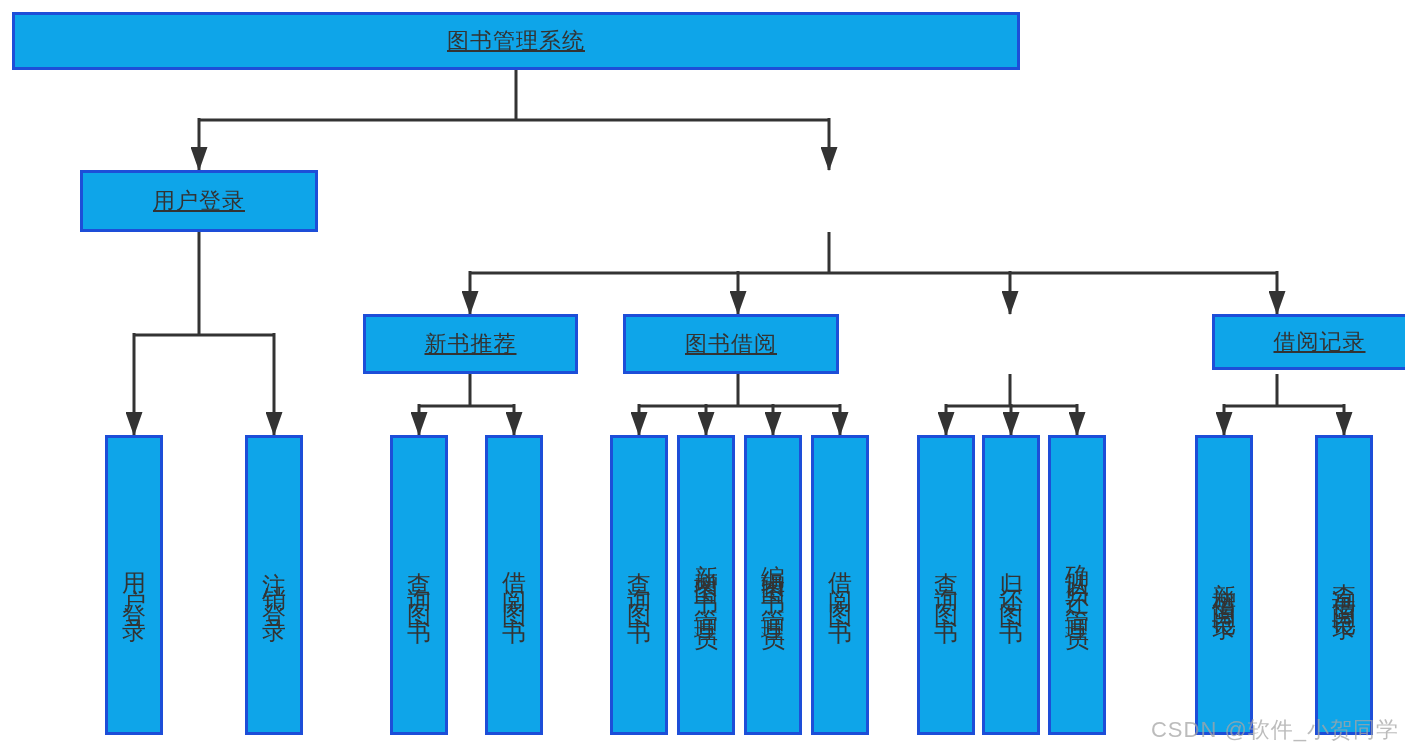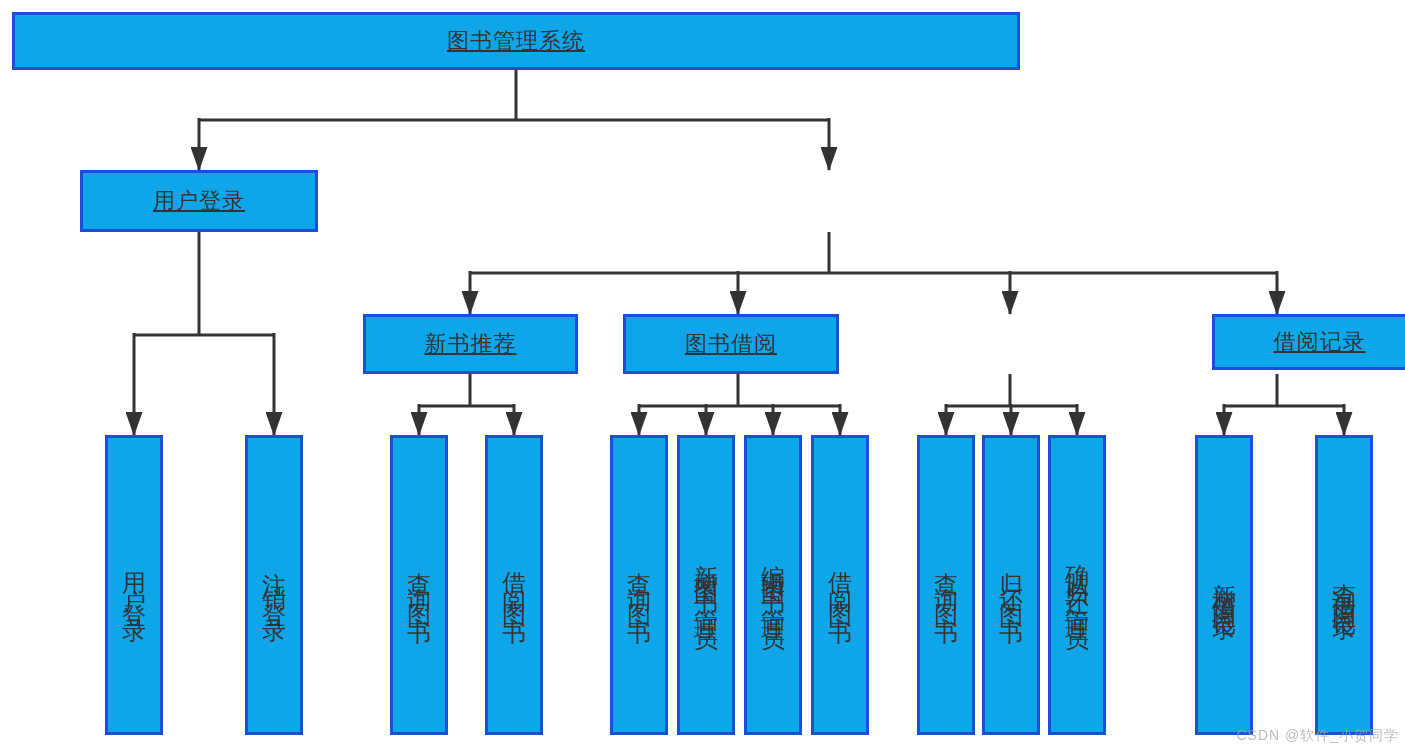--- a/index.html
+++ b/index.html
@@ -49,21 +49,21 @@
     font-size: 24px;
     color: #333333;
   }
   .ls-a { letter-spacing: 16px; }   
   .ls-b { letter-spacing: 7px; }    
   .ls-c { letter-spacing: 9px; }    
   .watermark {
     position: absolute;
     right: 6px;
     bottom: 2px;
-    font-size: 14px;
+    font-size: 22px;
     color: rgba(165,165,165,0.75);
     letter-spacing: 1px;
     z-index: 5;
   }
 </style>
 </head>
 <body>
 
 <div class="canvas">
 

